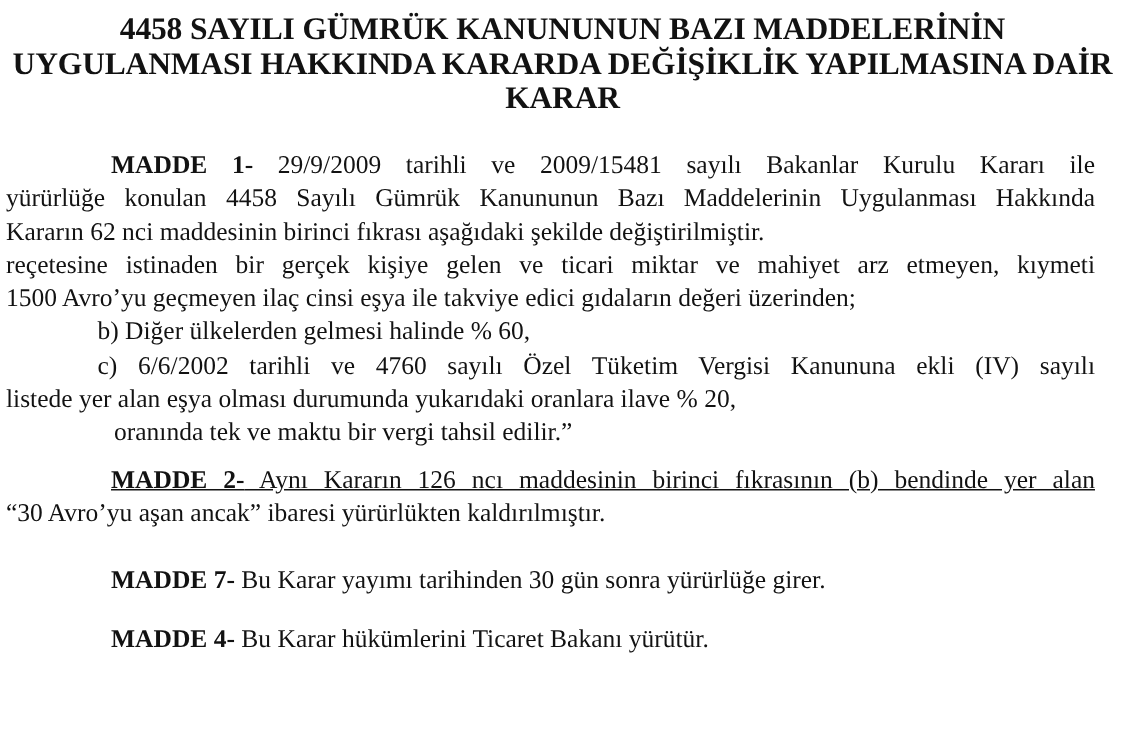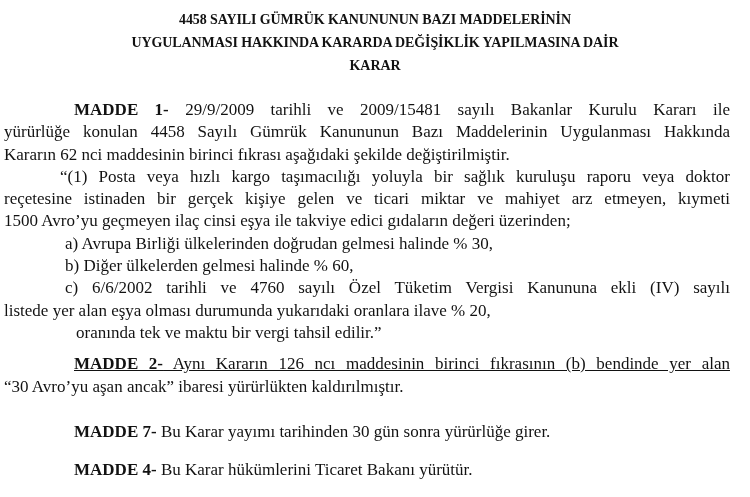--- a/index.html
+++ b/index.html
@@ -13,21 +13,21 @@
     background: #fefefe;
     color: #141414;
     font-family: "Liberation Serif", "DejaVu Serif", serif;
     filter: blur(0.3px) contrast(1.02);
     box-sizing: border-box;
   }
   .title-block {
     padding-top: 8px;
     text-align: center;
     font-weight: bold;
-    font-size: 14px;
+    font-size: 21px;
     line-height: 23px;
     letter-spacing: -0.1px;
   }
   .title-line { white-space: nowrap; }
   .doc-body {
     margin-top: 22px;
     padding-left: 4px;
     padding-right: 20px;
     font-size: 17px;
     line-height: 22.3px;
@@ -48,24 +48,22 @@
 <div class="page">
   <div class="title-block">
     <div class="title-line">4458 SAYILI GÜMRÜK KANUNUNUN BAZI MADDELERİNİN</div>
     <div class="title-line">UYGULANMASI HAKKINDA KARARDA DEĞİŞİKLİK YAPILMASINA DAİR</div>
     <div class="title-line">KARAR</div>
   </div>
   <div class="doc-body" id="doc-body">
       <div class="doc-line justified" style="padding-left: 70px;"><b>MADDE 1-</b><span> 29/9/2009 tarihli ve 2009/15481 sayılı Bakanlar Kurulu Kararı ile</span></div>
       <div class="doc-line justified"><span>yürürlüğe konulan 4458 Sayılı Gümrük Kanununun Bazı Maddelerinin Uygulanması Hakkında</span></div>
       <div class="doc-line"><span>Kararın 62 nci maddesinin birinci fıkrası aşağıdaki şekilde değiştirilmiştir.</span></div>
-      <div class="doc-line justified" style="padding-left: 56px;"><span>“(1) Posta veya hızlı kargo taşımacılığı yoluyla bir sağlık kuruluşu raporu veya doktor</span></div>
       <div class="doc-line justified"><span>reçetesine istinaden bir gerçek kişiye gelen ve ticari miktar ve mahiyet arz etmeyen, kıymeti</span></div>
       <div class="doc-line"><span>1500 Avro’yu geçmeyen ilaç cinsi eşya ile takviye edici gıdaların değeri üzerinden;</span></div>
-      <div class="doc-line" style="padding-left: 61px;"><span>a) Avrupa Birliği ülkelerinden doğrudan gelmesi halinde % 30,</span></div>
       <div class="doc-line" style="padding-left: 61px;"><span>b) Diğer ülkelerden gelmesi halinde % 60,</span></div>
       <div class="doc-line justified" style="padding-left: 61px;"><span>c) 6/6/2002 tarihli ve 4760 sayılı Özel Tüketim Vergisi Kanununa ekli (IV) sayılı</span></div>
       <div class="doc-line"><span>listede yer alan eşya olması durumunda yukarıdaki oranlara ilave % 20,</span></div>
       <div class="doc-line" style="padding-left: 72px;"><span>oranında tek ve maktu bir vergi tahsil edilir.”</span></div>
       <div class="doc-line justified" style="padding-left: 70px; margin-top: 9px; text-decoration: underline;"><b>MADDE 2-</b><span> Aynı Kararın 126 ncı maddesinin birinci fıkrasının (b) bendinde yer alan</span></div>
       <div class="doc-line"><span>“30 Avro’yu aşan ancak” ibaresi yürürlükten kaldırılmıştır.</span></div>
       <div class="doc-line" style="padding-left: 70px; margin-top: 23px;"><b>MADDE 7-</b><span> Bu Karar yayımı tarihinden 30 gün sonra yürürlüğe girer.</span></div>
       <div class="doc-line" style="padding-left: 70px; margin-top: 16px;"><b>MADDE 4-</b><span> Bu Karar hükümlerini Ticaret Bakanı yürütür.</span></div>
     </div>
 </div>

